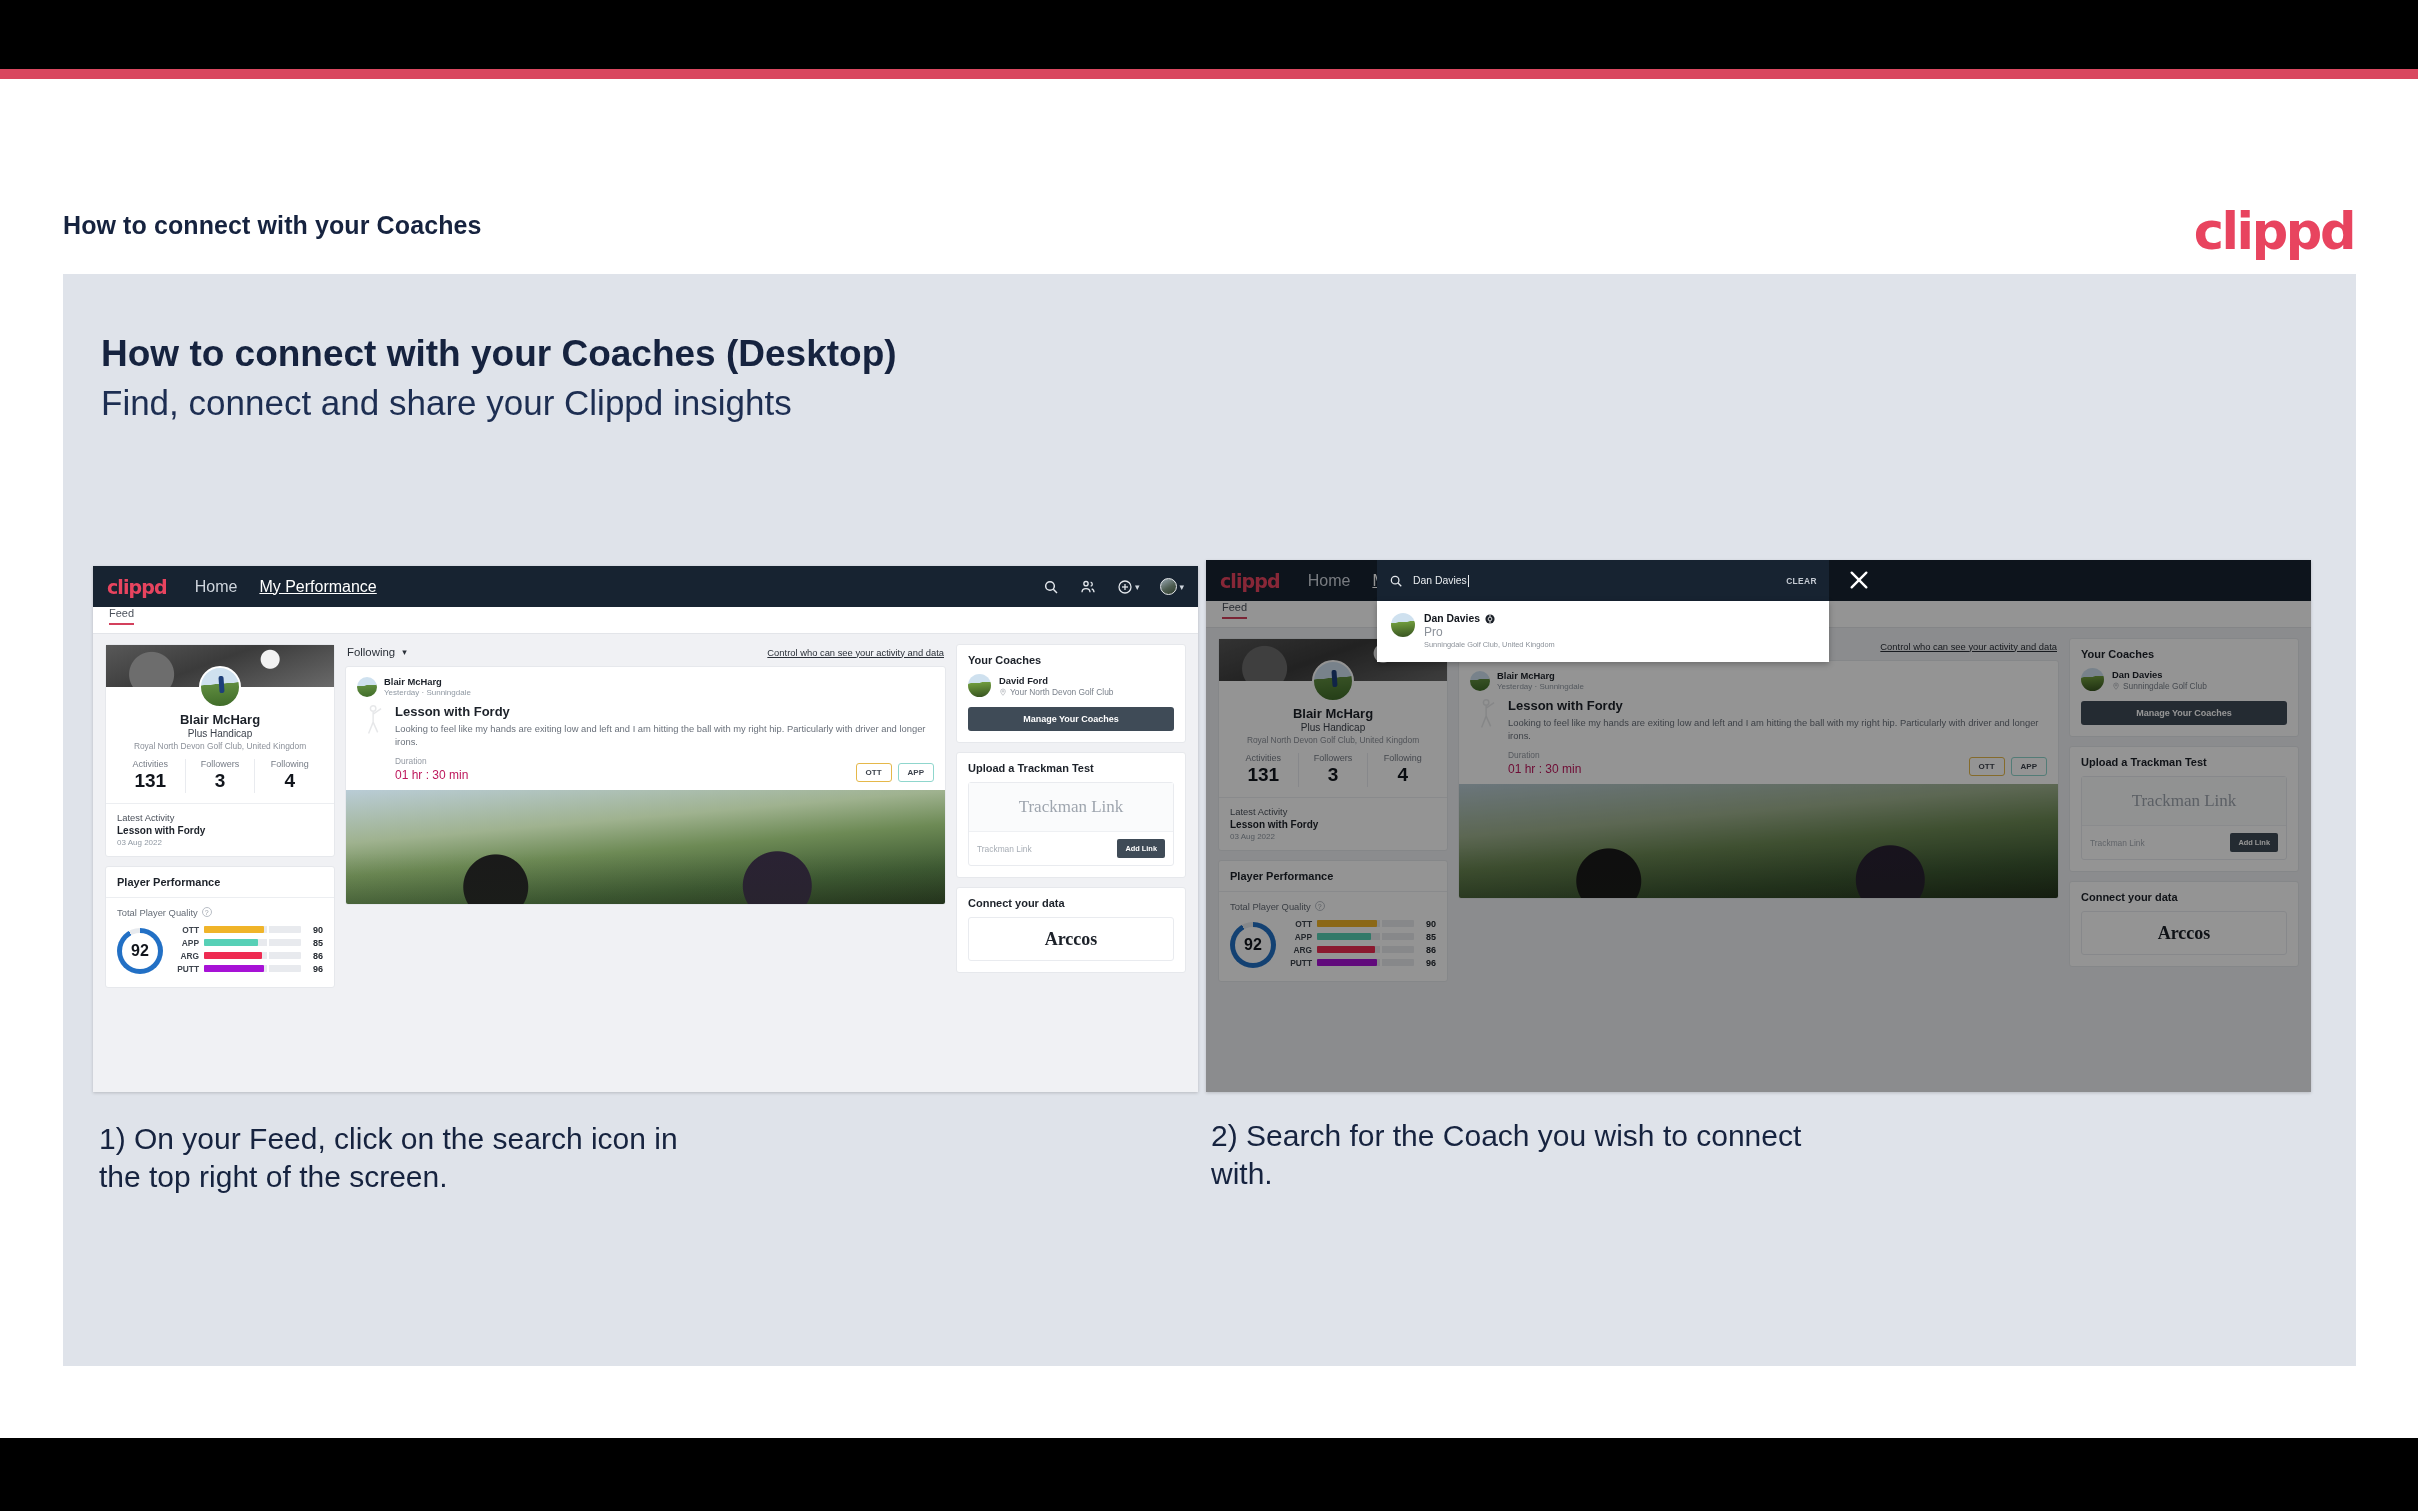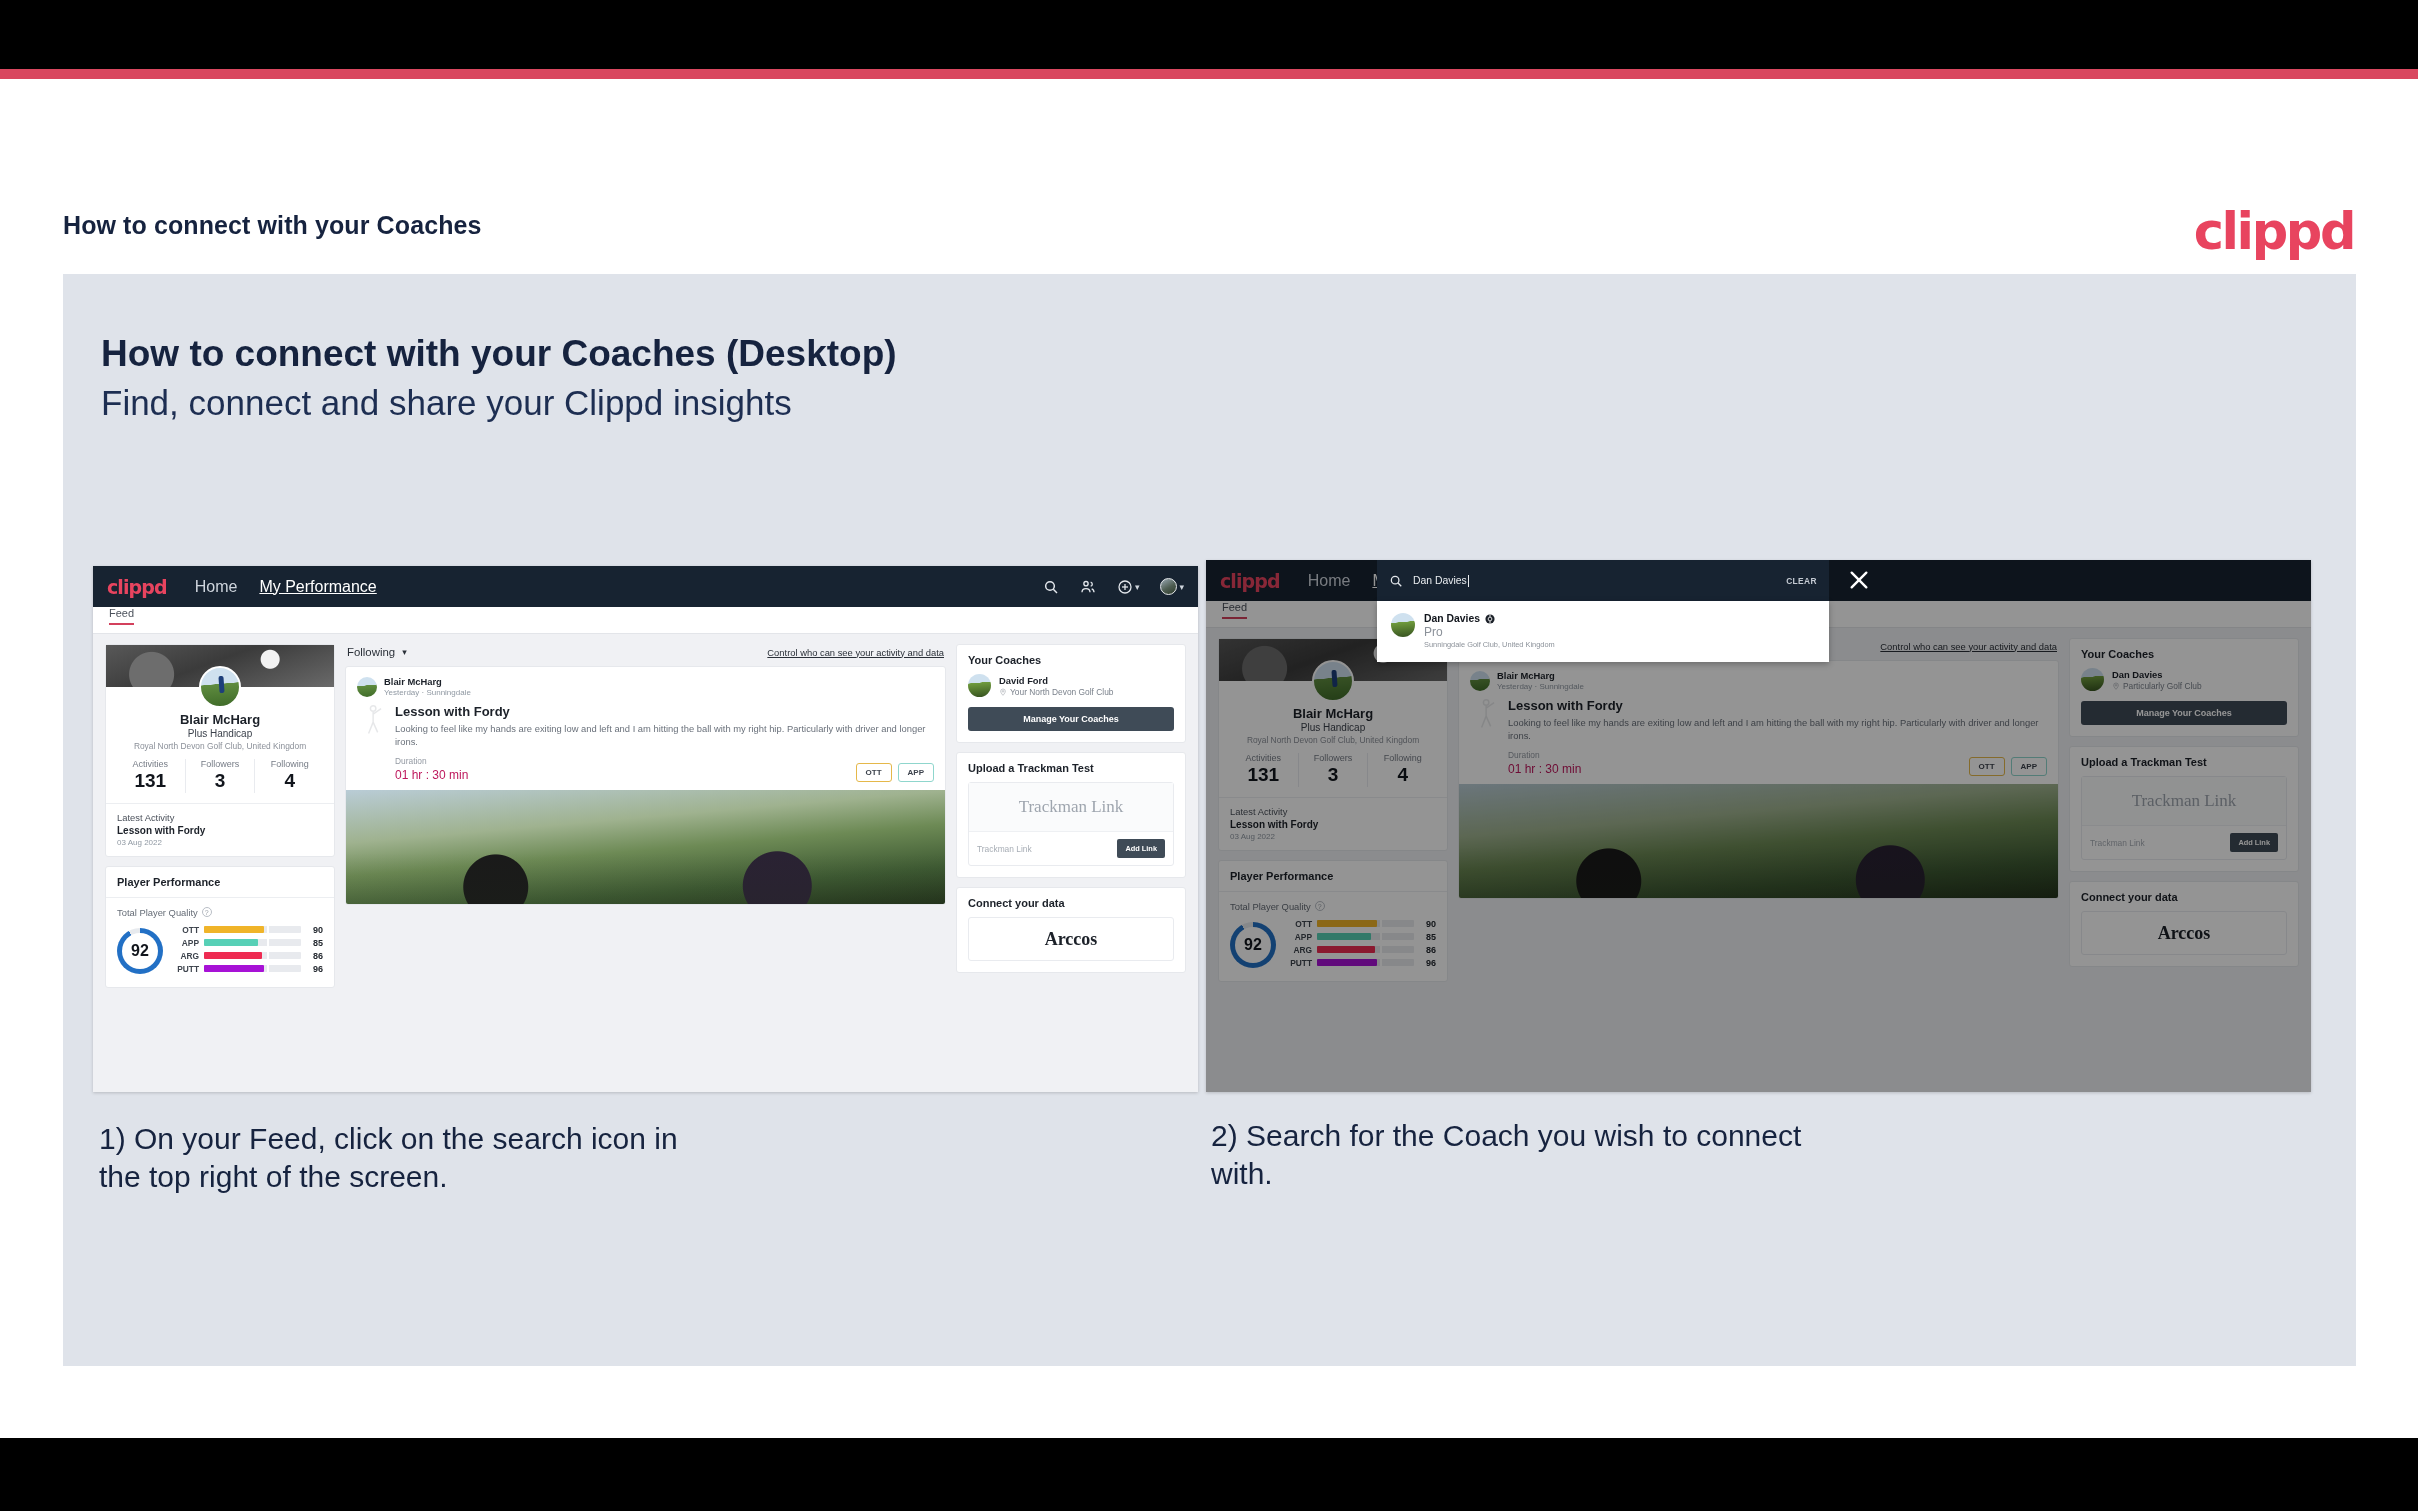--- a/index.html
+++ b/index.html
@@ -608,21 +608,21 @@
               <div class="side-head">Your Coaches</div>
               <div class="coach-row">
                 <span class="coach-av"></span>
                 <span>
                   <span class="coach-name" style="display:block">Dan Davies</span>
                   <span class="coach-club">
                     <span class="pin"><svg viewBox="0 0 24 24" fill="none" stroke="#7b828c" stroke-width="2.2">
                           <path d="M12 22s7-7.5 7-12a7 7 0 1 0-14 0c0 4.5 7 12 7 12z"></path>
                           <circle cx="12" cy="10" r="2.4"></circle>
                         </svg></span>
-                    <span>Particularly Golf Club</span>
+                    <span>Sunningdale Golf Club</span>
                   </span>
                 </span>
               </div>
               <div class="btn-dark">Manage Your Coaches</div>
             </div>
 
             <div class="card">
               <div class="side-head">Upload a Trackman Test</div>
               <div class="sub-box">
                 <div class="sub-ph">Trackman Link</div>

